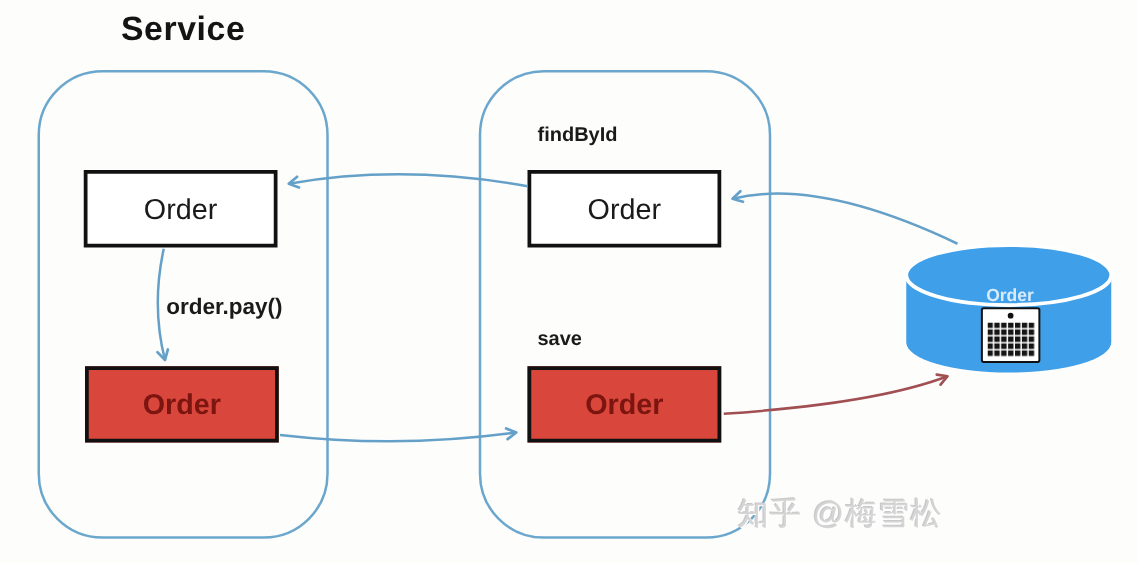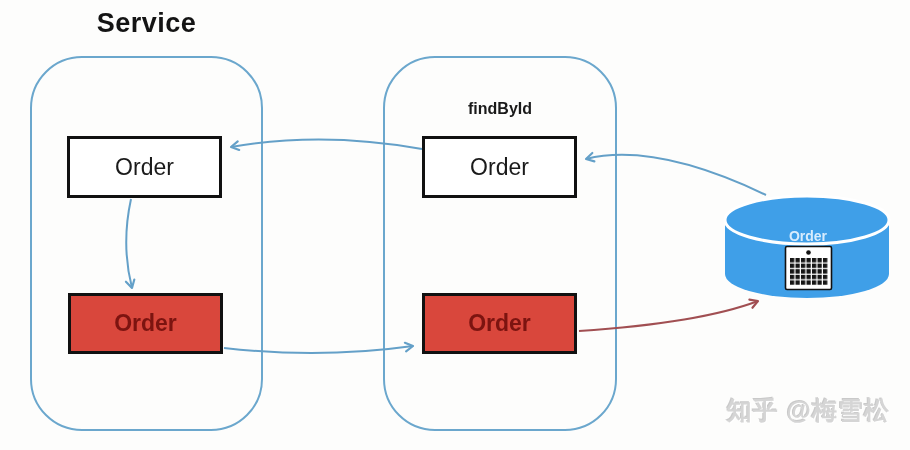--- a/index.html
+++ b/index.html
@@ -35,55 +35,57 @@
   }
   .entity-box.modified{
     background:#d9473c;color:#7c1410;font-weight:600;
   }
   #svc-order-white{left:67px;top:136px;}
   #svc-order-red{left:68px;top:293px;height:61px;}
   #repo-order-white{left:422px;top:136px;}
   #repo-order-red{left:422px;top:293px;height:61px;}
 
   .edge-label{
-    position:absolute;font-weight:700;color:#1a1a1a;text-align:center;
+    position:absolute;font-weight:700;color:#1a1a1a;text-align:left;
   }
   #label-findbyid{left:430px;top:100px;width:140px;font-size:16px;}
   #label-save{left:430px;top:263px;width:140px;font-size:16px;}
   #label-orderpay{left:133px;top:235px;width:100px;font-size:18px;text-align:left;}
 
   #db-label{
     position:absolute;left:770px;top:228px;width:76px;
     text-align:center;font-size:14px;font-weight:700;color:#d8ecfd;
   }
 
   #watermark{
     position:absolute;right:20px;top:394px;width:300px;
-    text-align:right;font-size:25px;letter-spacing:1px;
-    color:#d5d5d5;text-shadow:1px 1px 0 #ffffff,-1px -1px 0 #c9c9c9;font-weight:bold;
+    font-size:25px;letter-spacing:1px;
+    color:#d5d5d5;text-shadow:1px 1px 0 #ffffff,-1px -1px 0 #c9c9c9;
   }
 
   svg.overlay{position:absolute;left:0;top:0;pointer-events:none;}
 </style>
 </head>
 <body>
 
 <div class="stage">
 
   <div class="container-title" id="service-title">Service</div>
 
   <div class="lifeline-container" id="service-container"></div>
   <div class="lifeline-container" id="repository-container"></div>
 
   <div class="entity-box" id="svc-order-white">Order</div>
   <div class="entity-box modified" id="svc-order-red">Order</div>
   <div class="entity-box" id="repo-order-white">Order</div>
   <div class="entity-box modified" id="repo-order-red">Order</div>
 
   <div class="edge-label" id="label-findbyid">findById</div>
+  <div class="edge-label" id="label-save">save</div>
+  <div class="edge-label" id="label-orderpay">order.pay()</div>
 
   <svg class="overlay" width="910" height="450" viewBox="0 0 910 450">
     <defs>
       <marker id="arrowBlue" viewBox="0 0 12 12" markerWidth="13" markerHeight="13" refX="9" refY="6" orient="auto" markerUnits="userSpaceOnUse">
         <path d="M2,2 L9,6 L2,10" fill="none" stroke="#64a0c8" stroke-width="2" stroke-linecap="round" stroke-linejoin="round"></path>
       </marker>
       <marker id="arrowRed" viewBox="0 0 12 12" markerWidth="13" markerHeight="13" refX="9" refY="6" orient="auto" markerUnits="userSpaceOnUse">
         <path d="M2,2 L9,6 L2,10" fill="none" stroke="#a14f52" stroke-width="2" stroke-linecap="round" stroke-linejoin="round"></path>
       </marker>
       <pattern id="gridCells" x="790" y="258" width="5.5" height="5.6" patternUnits="userSpaceOnUse">

